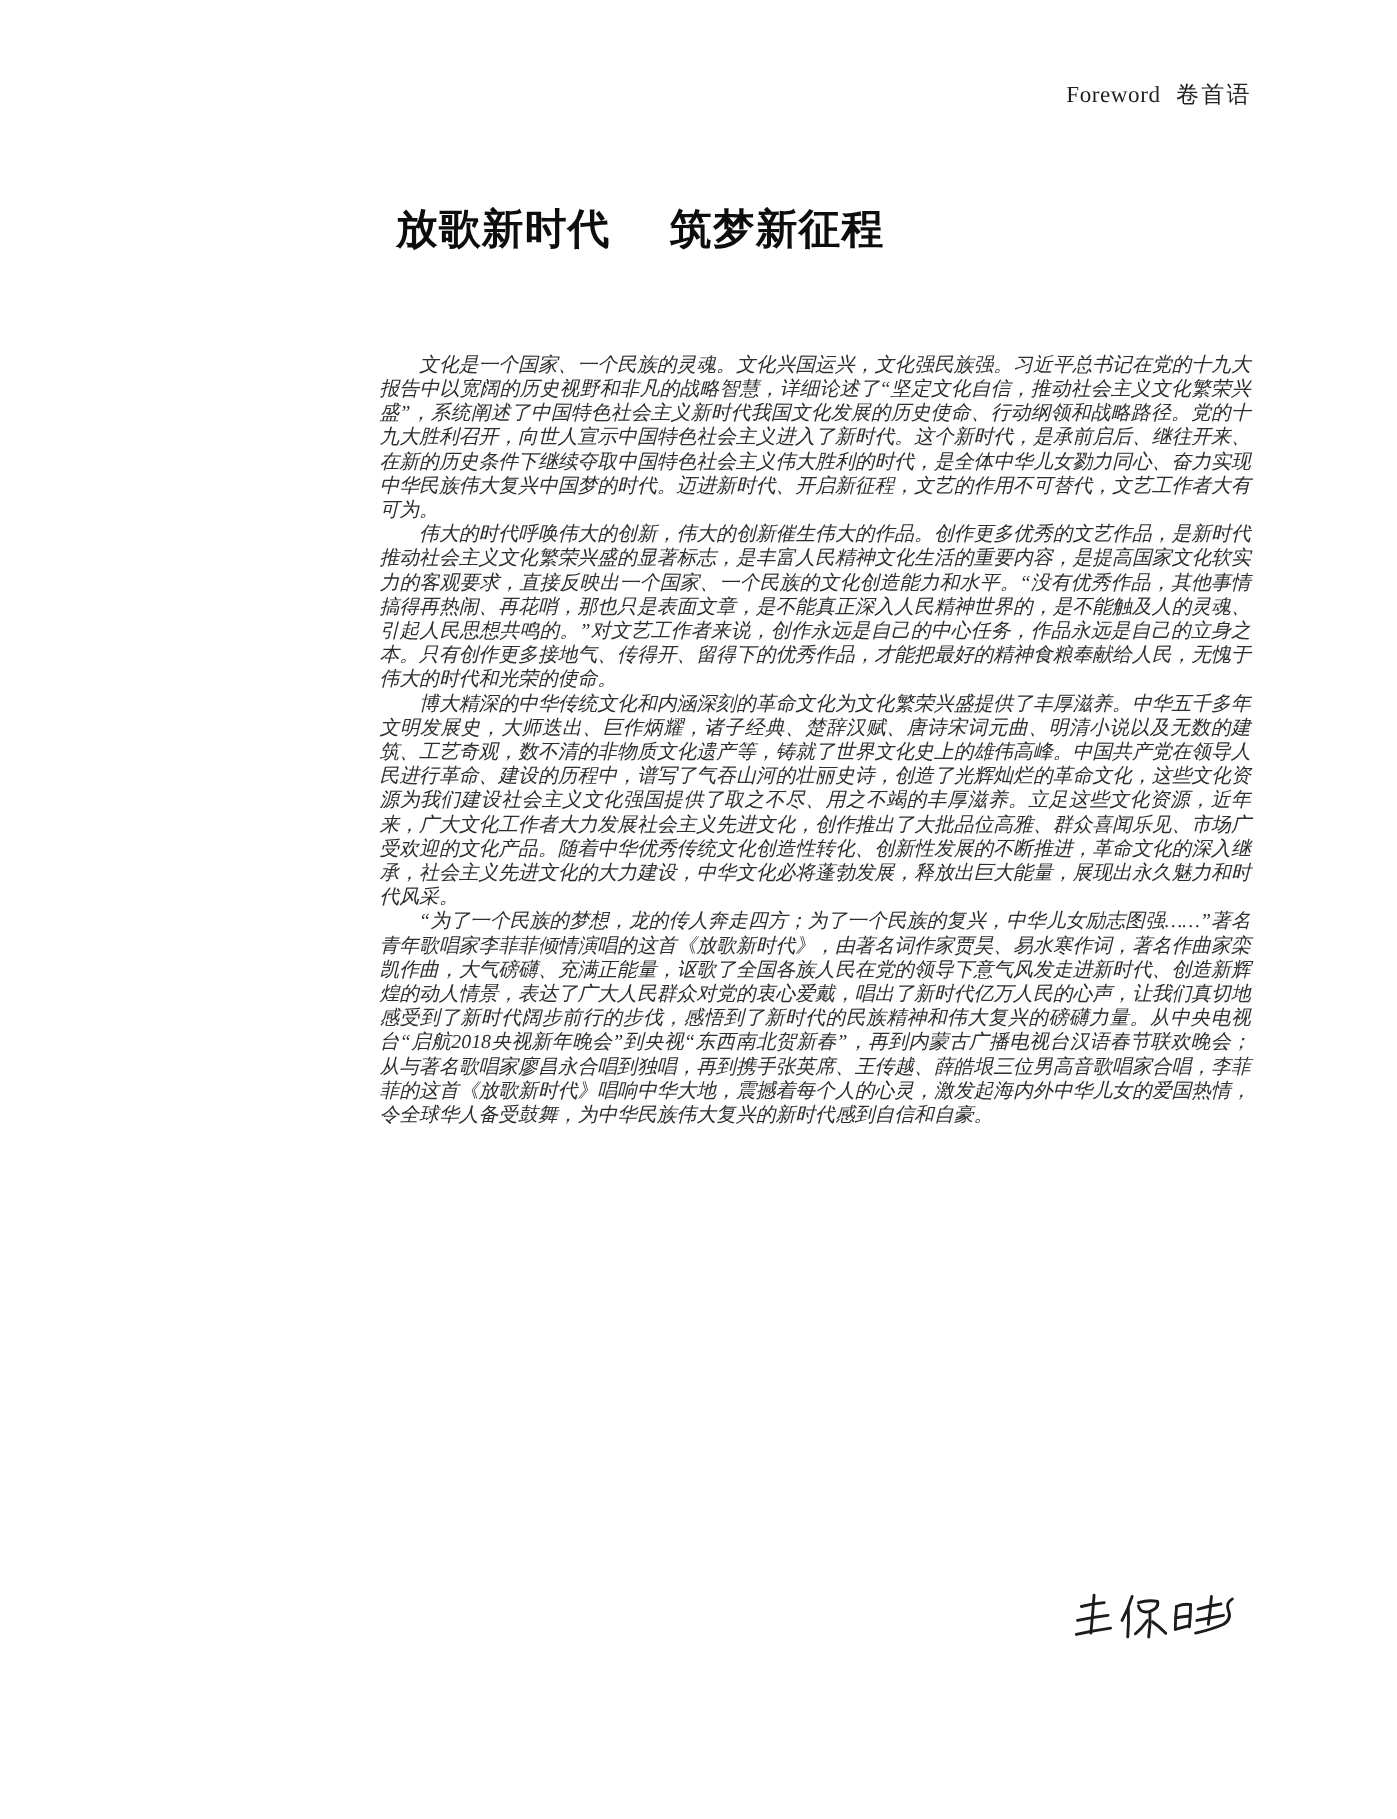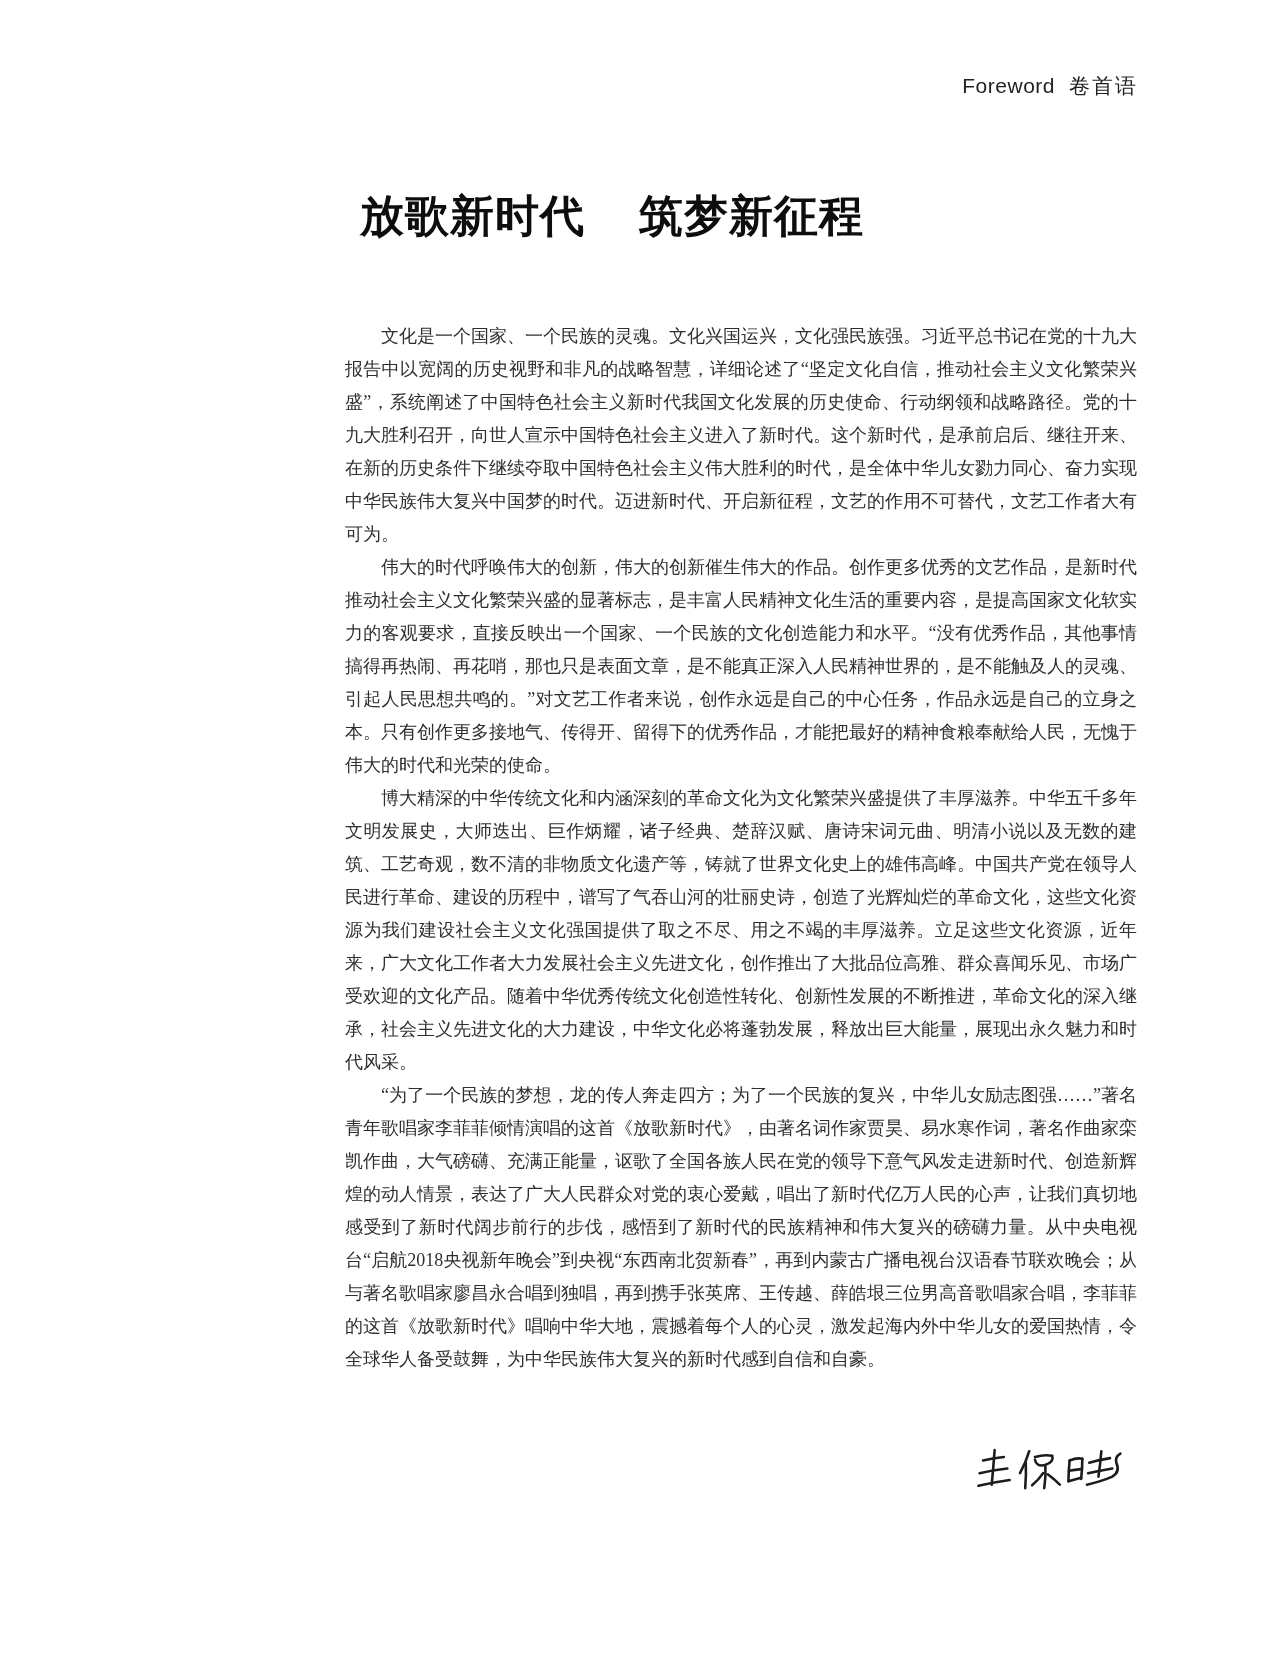--- a/index.html
+++ b/index.html
@@ -7,45 +7,46 @@
     width: 1270px; height: 1654px;
     background: #ffffff;
     position: relative;
     font-family: "Liberation Serif", "DejaVu Serif", serif;
     color: #2c2c2c;
     overflow: hidden;
   }
   .page-header {
     position: absolute;
     top: 72px; right: 132px;
-    font-family: Liberation Sans, sans-serif;
+    font-family: Liberation Serif, serif;
     font-size: 21px;
     color: #222;
     letter-spacing: 0.5px;
     white-space: nowrap;
   }
   .page-header .zh { margin-left: 14px; font-weight: 500; letter-spacing: 2px; }
   .doc-title {
     position: absolute;
     left: 360px; top: 158px;
-    font-size: 44px;
+    font-size: 38px;
     font-weight: bold;
     color: #0d0d0d;
     letter-spacing: 1px;
     white-space: nowrap;
   }
   .doc-title .gap { display: inline-block; width: 54px; }
   .body-column {
     position: absolute;
     left: 345px; top: 320px;
     width: 792px;
     font-size: 18px;
-    line-height: 33px;
+    line-height: 22px;
     text-align: justify;
     color: #2e2e2e;
+    font-style: italic;
   }
   .body-column p {
     margin: 0;
     text-indent: 2em;
   }
   .star {
     color: #bf241a;
     font-size: 20px;
     margin-left: 6px;
     text-indent: 0;

